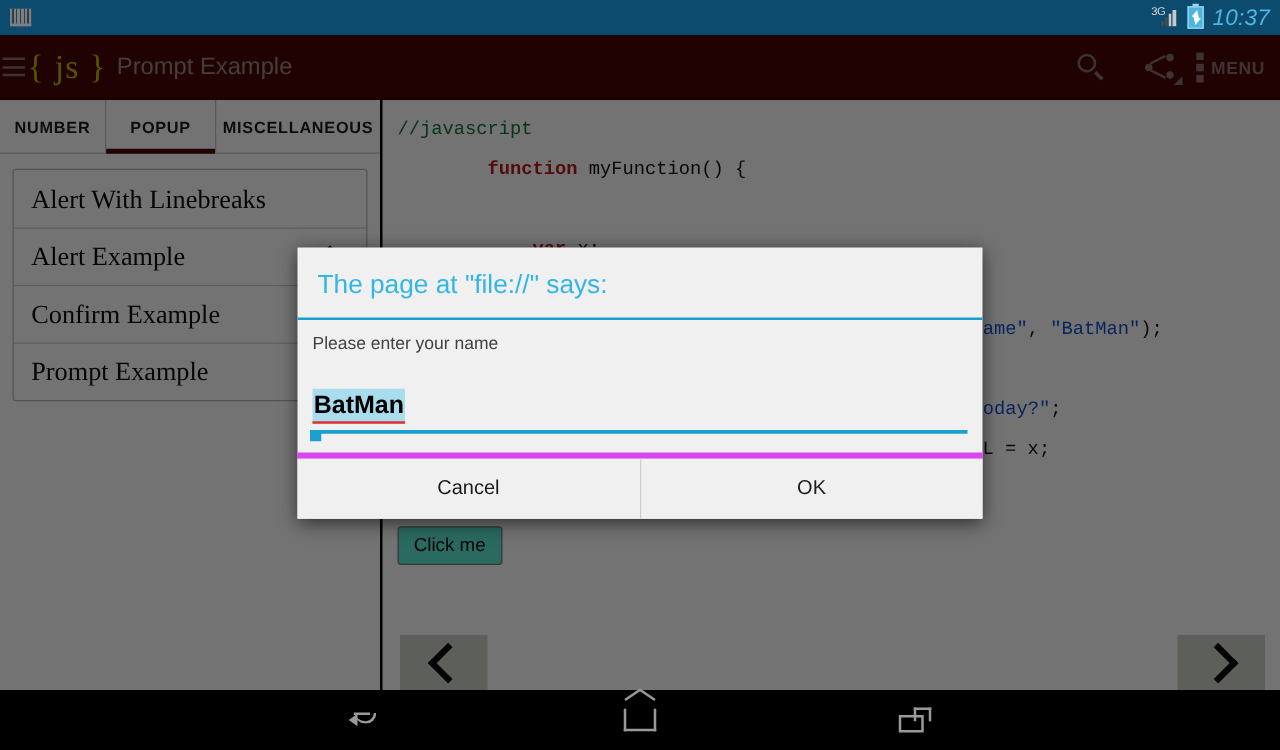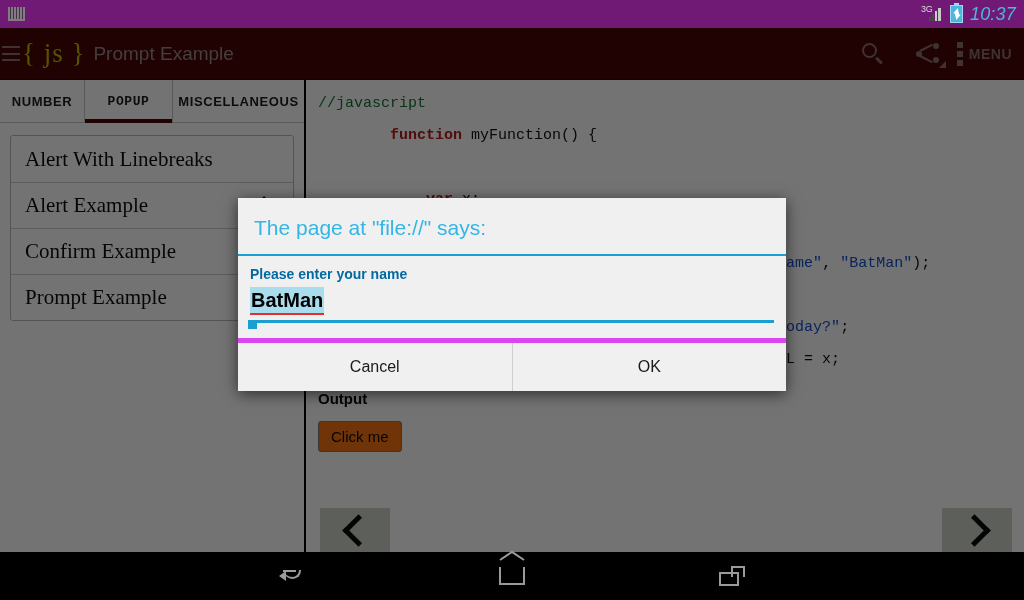--- a/index.html
+++ b/index.html
@@ -20,21 +20,21 @@
     height: 600px;
     background: #000;
     overflow: hidden;
   }
 
   
   #statusbar {
     position: absolute;
     top: 0; left: 0;
     width: 1024px; height: 28px;
-    background: #701a75;
+    background: #0c4a6e;
     display: flex;
     align-items: center;
     justify-content: space-between;
     padding: 0 8px;
     box-sizing: border-box;
   }
   .sb-left { display: flex; align-items: center; gap: 6px; }
   .sb-right { display: flex; align-items: center; gap: 7px; }
   .kbd-icon {
     width: 17px; height: 12px;
@@ -205,21 +205,21 @@
     cursor: pointer;
     box-sizing: border-box;
   }
   .tab + .tab { border-left: 1px solid #c5c5c5; }
   .tab.active:after {
     content: ""; position: absolute;
     left: 0; right: 0; bottom: -1px; height: 4px;
     background: #4a0505;
   }
   .tab-number { flex: 0 0 84px; }
-  .tab-popup { flex: 0 0 88px; font-family: Liberation Mono, monospace; }
+  .tab-popup { flex: 0 0 88px; }
   .tab-misc { flex: 1; }
 
   #list-card {
     margin: 12px 10px 0 10px;
     border: 1px solid #b9b9b9;
     border-radius: 3px;
     background: #fff;
     overflow: hidden;
   }
   .list-item {
@@ -268,21 +268,21 @@
   #output-sec { padding: 6px 10px 0 10px; }
   #output-title {
     font-size: 15px; font-weight: bold; color: #0a0a0a;
     margin-bottom: 14px;
   }
   #output-text { font-size: 16px; color: #0a0a0a; margin-bottom: 16px; }
   #click-me {
     font-family: "Liberation Sans", sans-serif;
     font-size: 15px;
     color: #0a0a0a;
-    background: #f97316;
+    background: #5eead4;
     border: 1px solid #7b7b7b;
     border-radius: 3px;
     padding: 6px 12px;
     cursor: pointer;
     text-align: right;
   }
   .page-nav {
     position: absolute;
     bottom: 0px;
     width: 70px; height: 44px;
@@ -319,23 +319,22 @@
     box-shadow: 0 3px 14px rgba(0,0,0,0.6);
   }
   #dlg-title {
     color: #33b5e5;
     font-size: 21px;
     padding: 18px 16px 14px 16px;
     border-bottom: 2px solid #1a9fd0;
   }
   #dlg-body { padding: 10px 12px 6px 12px; }
   #dlg-message {
-    font-size: 14px; color: #0369a1;
-    margin-bottom: 5px;
-    font-weight: bold;
+    font-size: 14px; color: #404040;
+    margin-bottom: 29px;
   }
   #dlg-input-wrap {
     position: relative;
     border-bottom: 3px solid #1a9fd0;
     padding-bottom: 5px;
     margin-bottom: 0px;
   }
   #dlg-input-text {
     display: inline-block;
     font-size: 20px; font-weight: bold; color: #000;

